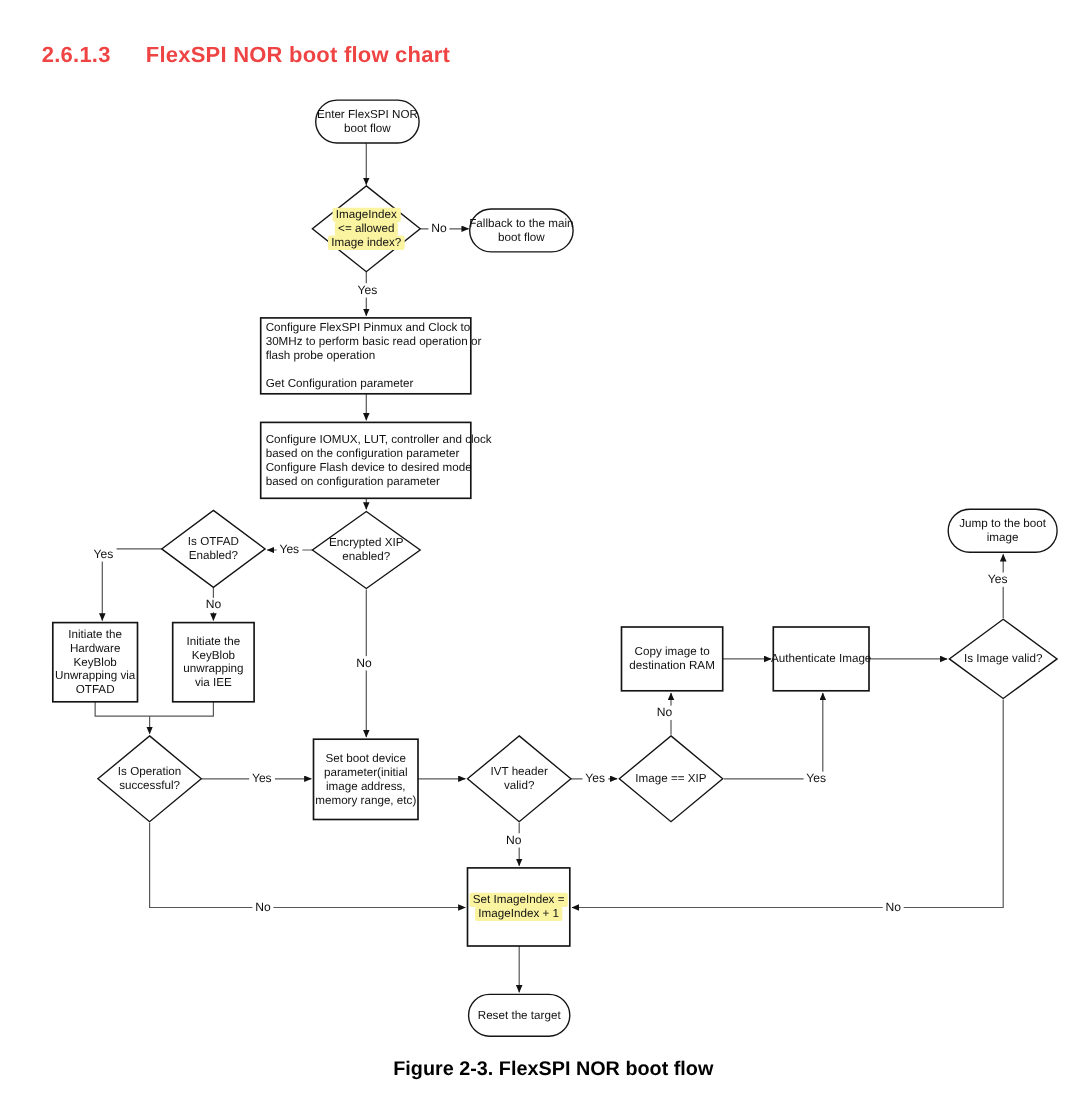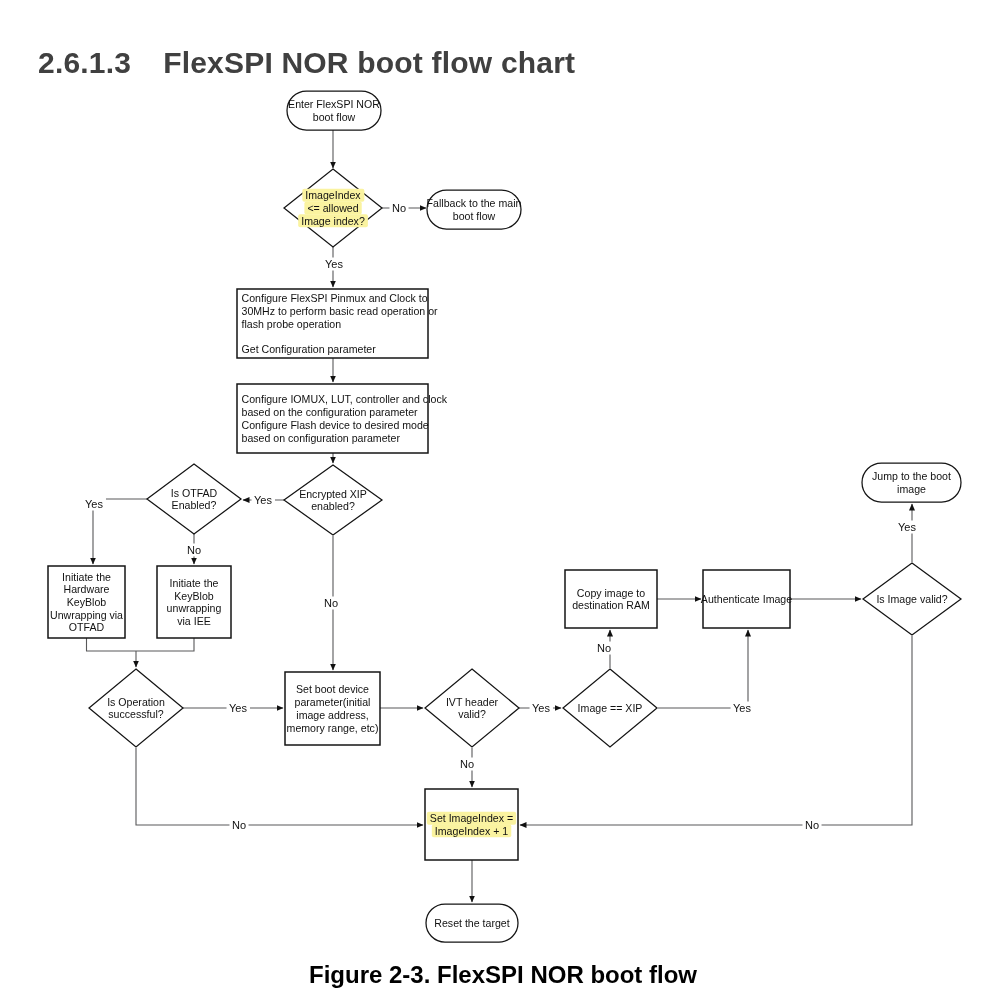--- a/index.html
+++ b/index.html
@@ -1,22 +1,22 @@
 <!DOCTYPE html>
 <html><head>
 <meta charset="utf-8">
 <style>
   html,body{margin:0;padding:0;background:#ffffff;}
   .page{position:relative;width:985px;height:999px;background:#ffffff;overflow:hidden;
         font-family:"Liberation Sans","DejaVu Sans",sans-serif;}
-  .heading{position:absolute;left:38px;top:26px;font-size:30px;font-weight:bold;color:#404040;
+  .heading{position:absolute;left:38px;top:26px;font-size:20px;font-weight:bold;color:#ef4444;
            letter-spacing:0.2px;white-space:nowrap;}
   .heading .ht{margin-left:32px;}
   .caption{position:absolute;left:503px;top:961px;transform:translateX(-50%);
-           font-size:24px;font-weight:bold;color:#000;white-space:nowrap;}
+           font-size:18px;font-weight:bold;color:#000;white-space:nowrap;}
   svg.fc{position:absolute;left:0;top:0;}
   svg .ntx{font-family:"Liberation Sans","DejaVu Sans",sans-serif;font-size:10.6px;fill:#111;}
   svg .lbl{font-family:"Liberation Sans","DejaVu Sans",sans-serif;font-size:11px;fill:#111;}
 </style>
 </head>
 <body>
 
 <div class="page">
   <h1 class="heading">
     <span>2.6.1.3</span><span class="ht">FlexSPI NOR boot flow chart</span>

